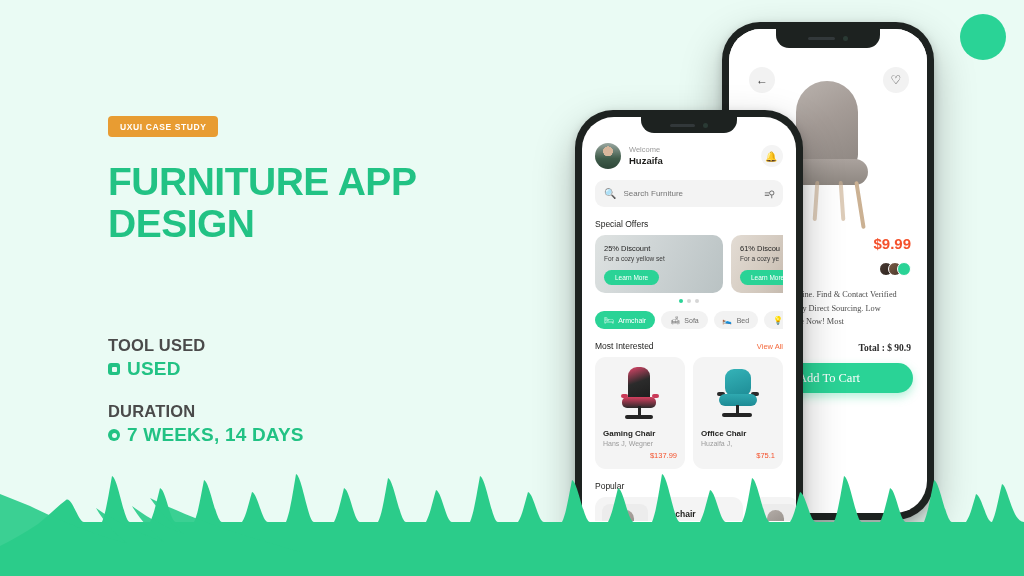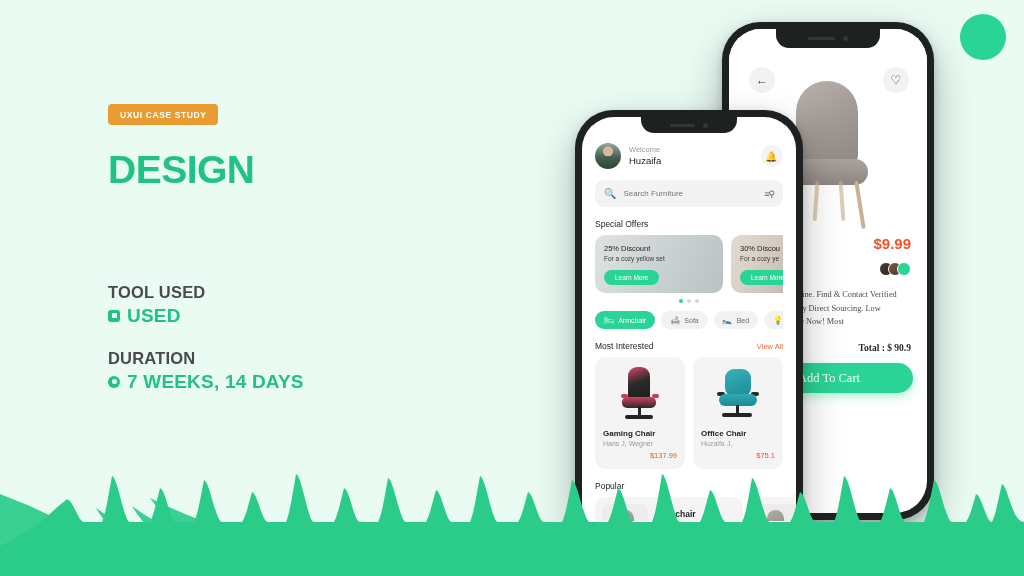--- a/index.html
+++ b/index.html
@@ -13,21 +13,21 @@
   .stage { position: absolute; inset: 0; width: 1024px; height: 576px; overflow: hidden; }
 
   
   .deco-circle {
     position: absolute; top: 14px; right: 18px;
     width: 46px; height: 46px; border-radius: 50%;
     background: #2ad396; z-index: 6;
   }
 
   
-  .left-col { position: absolute; left: 108px; top: 104px; width: 420px; z-index: 4; }
+  .left-col { position: absolute; left: 108px; top: 116px; width: 420px; z-index: 4; }
   .badge {
     display: inline-block; background: #e89c32; color: #ffffff;
     font-size: 8.5px; font-weight: bold; letter-spacing: .6px;
     padding: 6px 12px 5px; border-radius: 4px; margin-bottom: 24px;
   }
   .headline {
     color: #22c284; font-size: 39px; font-weight: bold;
     line-height: 1.07; letter-spacing: -0.5px; text-transform: uppercase;
   }
   .headline .l2 { display: block; }
@@ -145,21 +145,21 @@
   .home-scroll { padding: 22px 13px 0; height: 100%; overflow: hidden; }
 
   .home-header { display: flex; align-items: center; gap: 8px; margin-top: 4px; }
   .home-avatar {
     width: 26px; height: 26px; border-radius: 50%; flex: 0 0 auto;
     background: radial-gradient(circle at 50% 32%, #d8b79c 0 22%, transparent 23%),
                 linear-gradient(180deg,#9aa7a0 0%,#3f5c4a 60%,#2e4638 100%);
   }
   .hh-text { flex: 1 1 auto; line-height: 1.25; }
   .hh-welcome { font-size: 7.5px; color: #9a9a9a; }
-  .hh-name { font-size: 9.5px; font-weight: normal; color: #1d1d1b; }
+  .hh-name { font-size: 9.5px; font-weight: bold; color: #1d1d1b; }
   .bell-btn {
     width: 22px; height: 22px; border-radius: 50%; background: #f4f4f4;
     display: flex; align-items: center; justify-content: center;
     color: #444; font-size: 10px; flex: 0 0 auto;
   }
 
   .search-bar {
     margin-top: 11px; height: 27px; border-radius: 9px; background: #f3f3f3;
     display: flex; align-items: center; padding: 0 9px; gap: 7px;
   }
@@ -276,20 +276,21 @@
 </head>
 <body>
 
 <div class="stage">
 
   <div class="deco-circle"></div>
 
   <div class="left-col">
     <div class="badge">UXUI CASE STUDY</div>
     <h1 class="headline">
+      <span class="l1">FURNITURE APP</span>
       <span class="l2">DESIGN</span>
     </h1>
 
     <div class="meta-block">
       <div class="meta-group">
         <div class="meta-label">TOOL USED</div>
         <div class="meta-value-row">
           <span class="meta-chip-icon">
               <i></i>
             </span>
@@ -374,21 +375,21 @@
 
         <div class="sec-title">Special Offers</div>
 
         <div class="offers">
           <div class="offer-card c1">
             <div class="o-title">25% Discount</div>
             <div class="o-sub">For a cozy yellow set</div>
             <button class="o-btn">Learn More</button>
           </div>
           <div class="offer-card c2">
-            <div class="o-title">30% Discou</div>
+            <div class="o-title">61% Discou</div>
             <div class="o-sub">For a cozy ye</div>
             <button class="o-btn">Learn More</button>
           </div>
         </div>
 
         <div class="dots">
           <i class="on"></i>
           <i></i>
           <i></i>
         </div>

